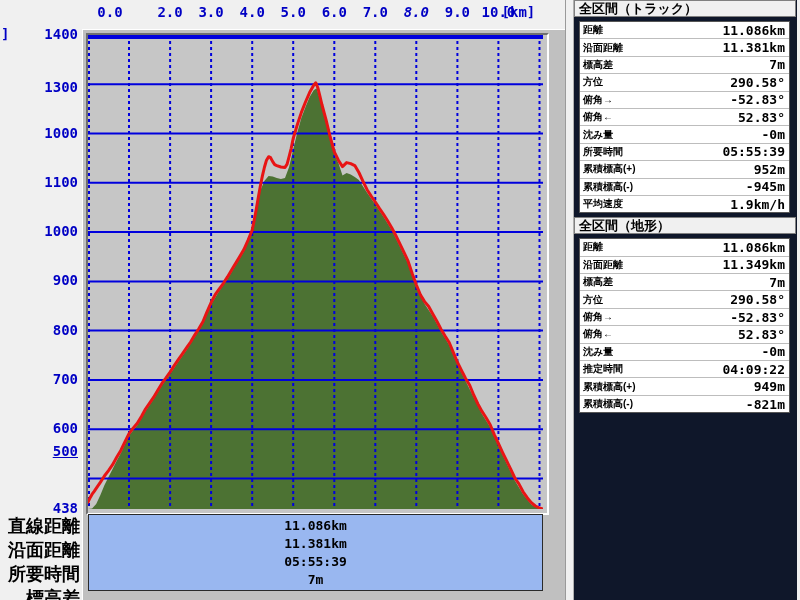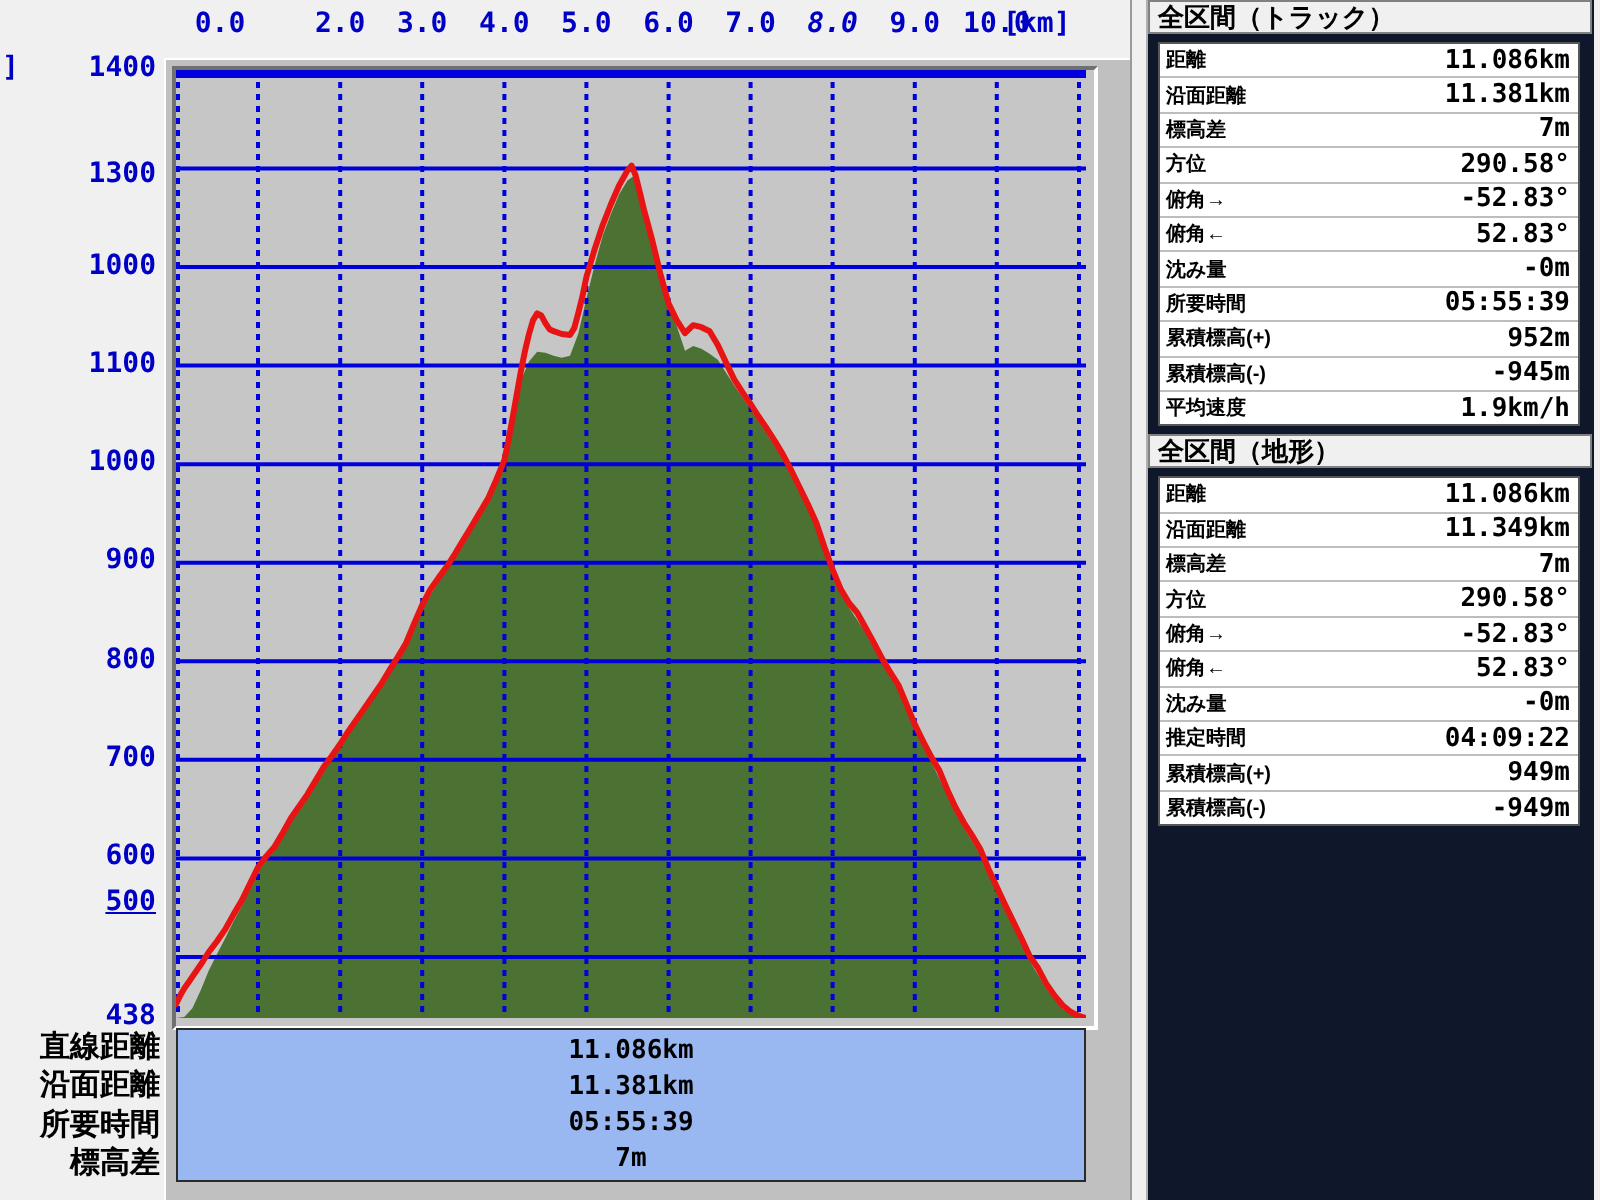--- a/index.html
+++ b/index.html
@@ -18,21 +18,21 @@
   .y-axis{position:absolute;left:0;top:0;width:84px;height:600px;}
   .ytick{position:absolute;left:0;width:78px;height:18px;text-align:right;color:#0000c4;
          font:bold 14px "DejaVu Sans Mono","Liberation Mono",monospace;}
   .m-unit{position:absolute;left:1px;top:26px;color:#0000c4;
           font:bold 14px "DejaVu Sans Mono","Liberation Mono",monospace;}
   .info-box{position:absolute;left:88px;top:514px;width:453px;height:75px;background:#99b7f0;
             border:1px solid #2a2a2a;display:flex;flex-direction:column;justify-content:space-evenly;}
   .info-value{text-align:center;color:#000;font:bold 13px "DejaVu Sans Mono","Liberation Mono",monospace;}
   .info-labels{position:absolute;left:0;top:514px;width:84px;height:77px;display:flex;
                flex-direction:column;justify-content:space-evenly;}
-  .info-label{text-align:right;padding-right:4px;color:#000;font-weight:bold;font-size:15px;white-space:nowrap;}
+  .info-label{text-align:right;padding-right:4px;color:#000;font-weight:bold;font-size:18px;white-space:nowrap;}
   
   .splitter{position:absolute;left:565px;top:0;width:7px;height:600px;background:#f0f0f0;
             border-left:1px solid #9a9a9a;border-right:1px solid #ffffff;}
   
   .stats-panel{position:absolute;left:573px;top:0;width:224px;height:600px;background:#0f172a;
                border-left:1px solid #b0b0b0;box-sizing:border-box;}
   .caption{height:15px;line-height:15px;border:1px solid #808080;background:#f0f0f0;
            padding-left:4px;margin:0 1px 4px 0;font-size:13px;font-weight:bold;color:#000;}
   .stats-table{margin:0 7px 4px 5px;border:1px solid #565656;background:#ffffff;}
   .srow{display:flex;justify-content:space-between;align-items:center;height:16.4px;
@@ -204,18 +204,18 @@
         <div class="srow">
           <span class="slabel">推定時間</span>
           <span class="svalue">04:09:22</span>
         </div>
         <div class="srow">
           <span class="slabel">累積標高(+)</span>
           <span class="svalue">949m</span>
         </div>
         <div class="srow">
           <span class="slabel">累積標高(-)</span>
-          <span class="svalue">-949m</span>
+          <span class="svalue">-821m</span>
         </div>
       </div>
   </div>
 
 </div>
 
 </body></html>

